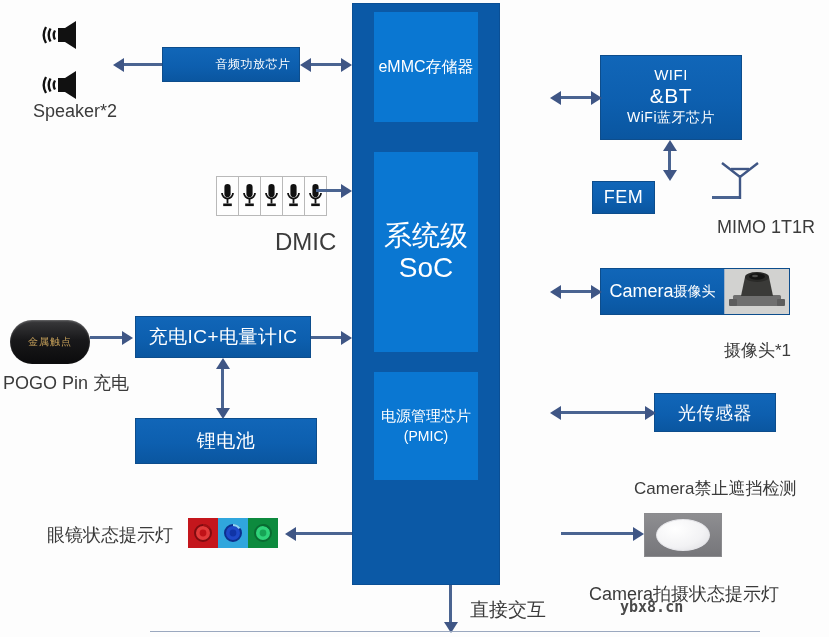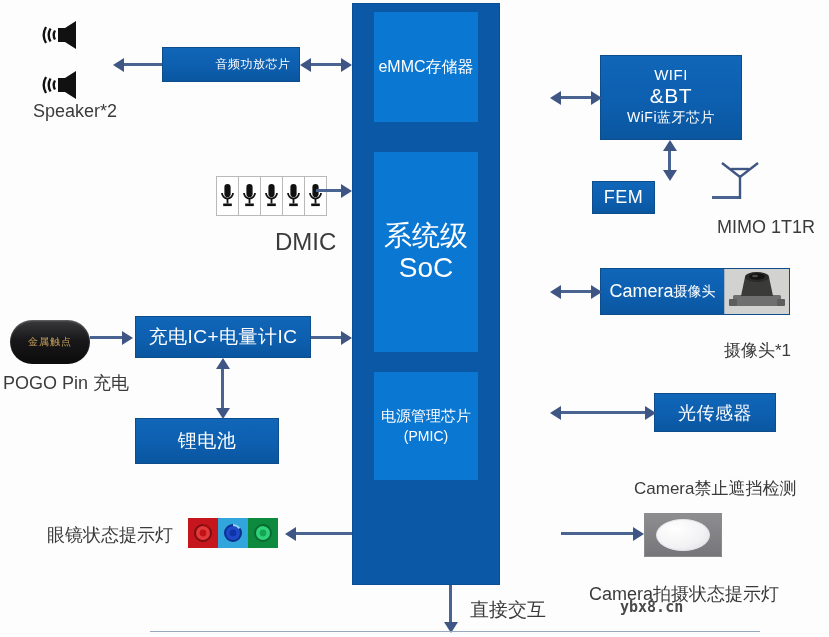--- a/index.html
+++ b/index.html
@@ -223,21 +223,21 @@
   <div class="ln-h" style="left:90px;top:336px;width:32px;"></div>
   <div class="ah ah-r" style="left:122px;top:330.5px;"></div>
 
   <div class="node bluebox" style="left:135px;top:316px;width:176px;height:42px;">
     <span style="font-size:19px;">充电IC+电量计IC</span>
   </div>
 
   <div class="ln-h" style="left:311px;top:336px;width:30px;"></div>
   <div class="ah ah-r" style="left:341px;top:330.5px;"></div>
 
-  <div class="node bluebox" style="left:135px;top:418px;width:144px;height:46px;">
+  <div class="node bluebox" style="left:135px;top:418px;width:182px;height:46px;">
     <span style="font-size:19px;">锂电池</span>
   </div>
 
   <div class="ln-v" style="left:221px;top:368px;height:42px;"></div>
   <div class="ah ah-u" style="left:215.5px;top:358px;"></div>
   <div class="ah ah-d" style="left:215.5px;top:408px;"></div>
 
   <div class="lbl" style="left:47px;top:523px;font-size:18px;">眼镜状态提示灯</div>
   <div class="node" style="left:188px;top:518px;display:flex;">
     <div class="led led-red">

